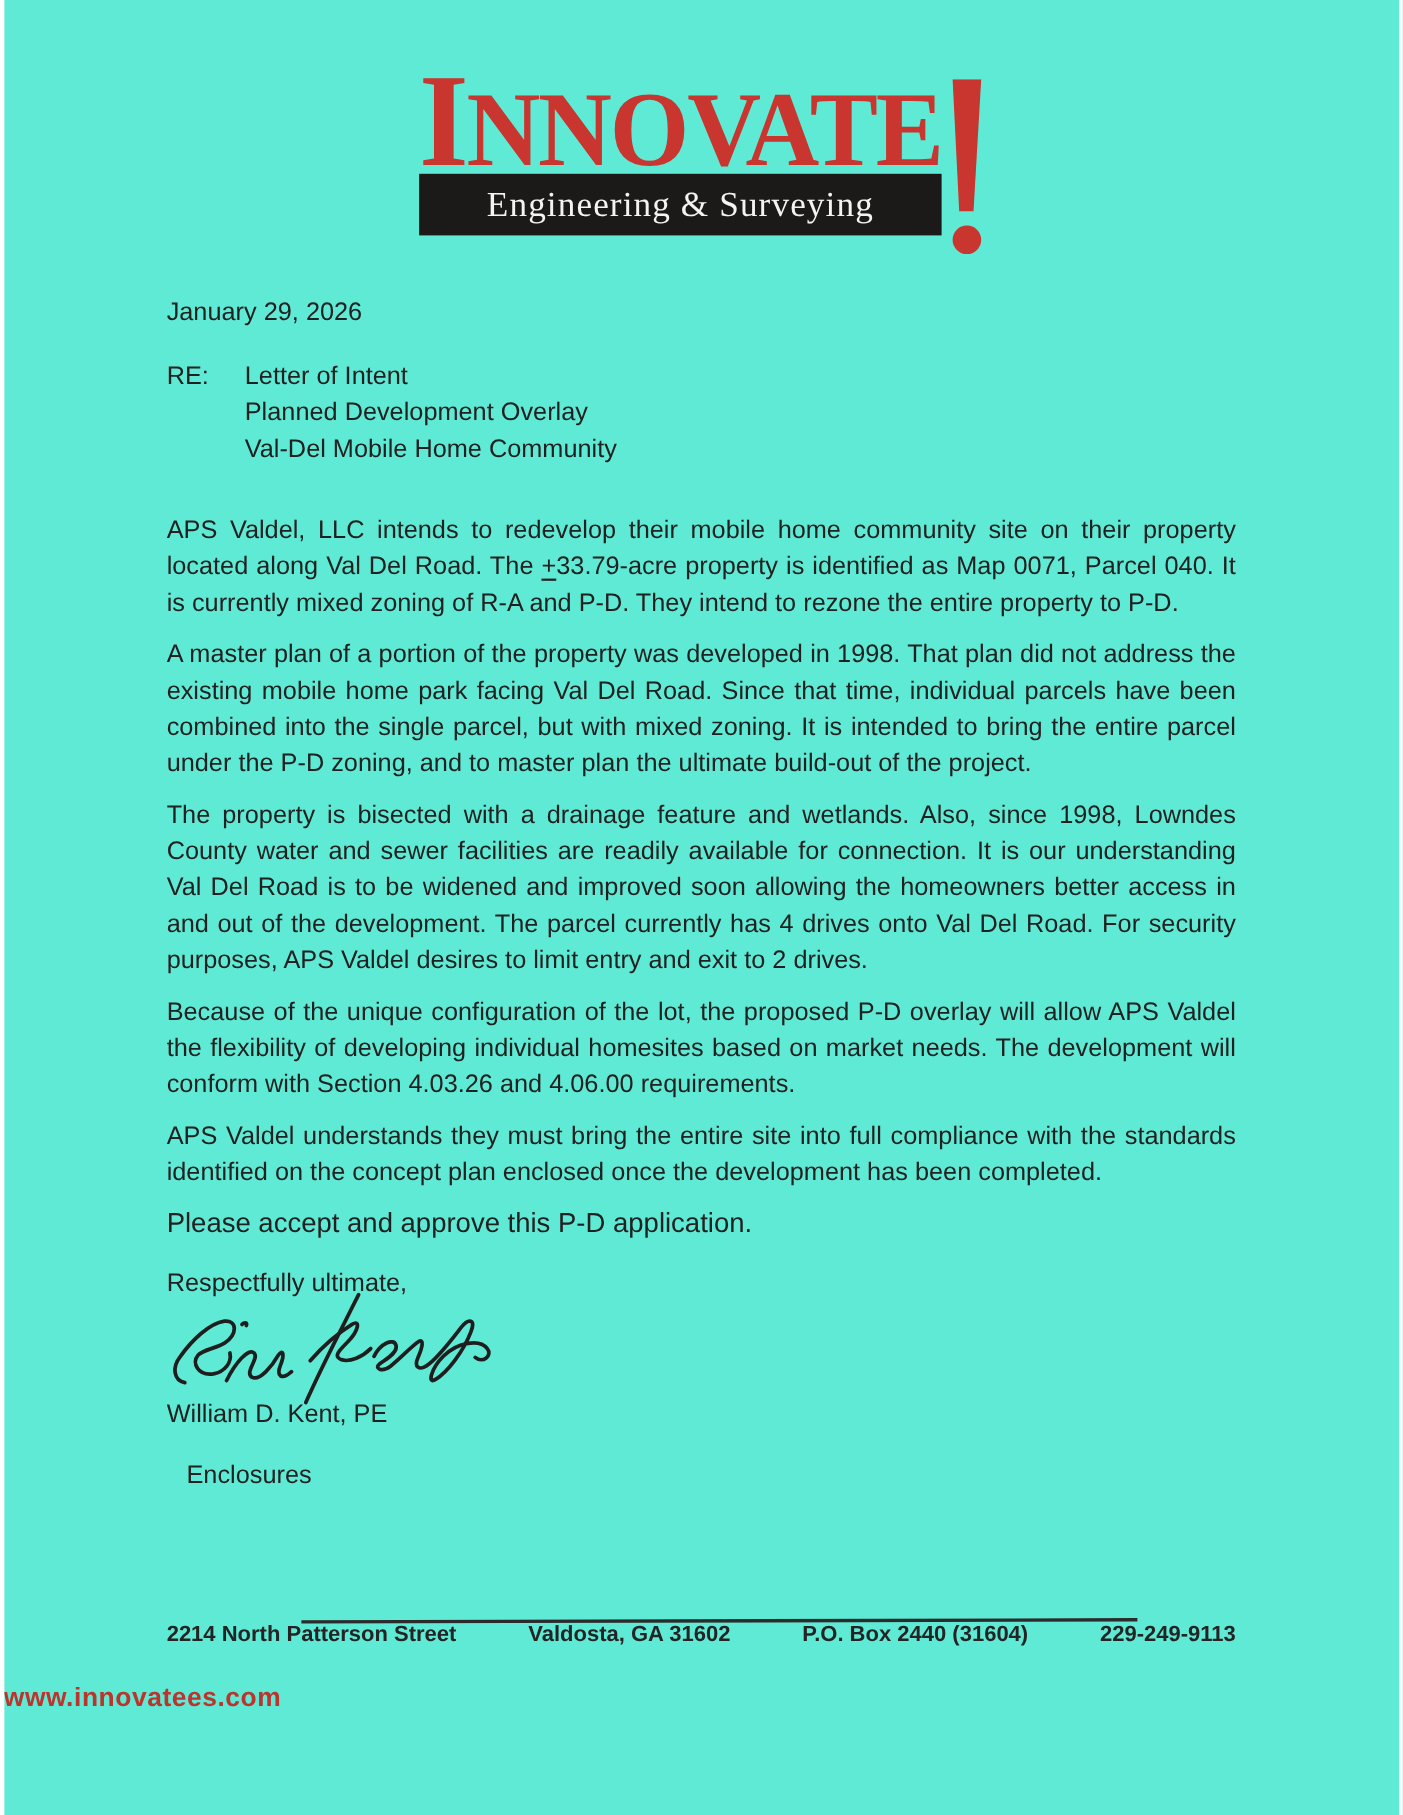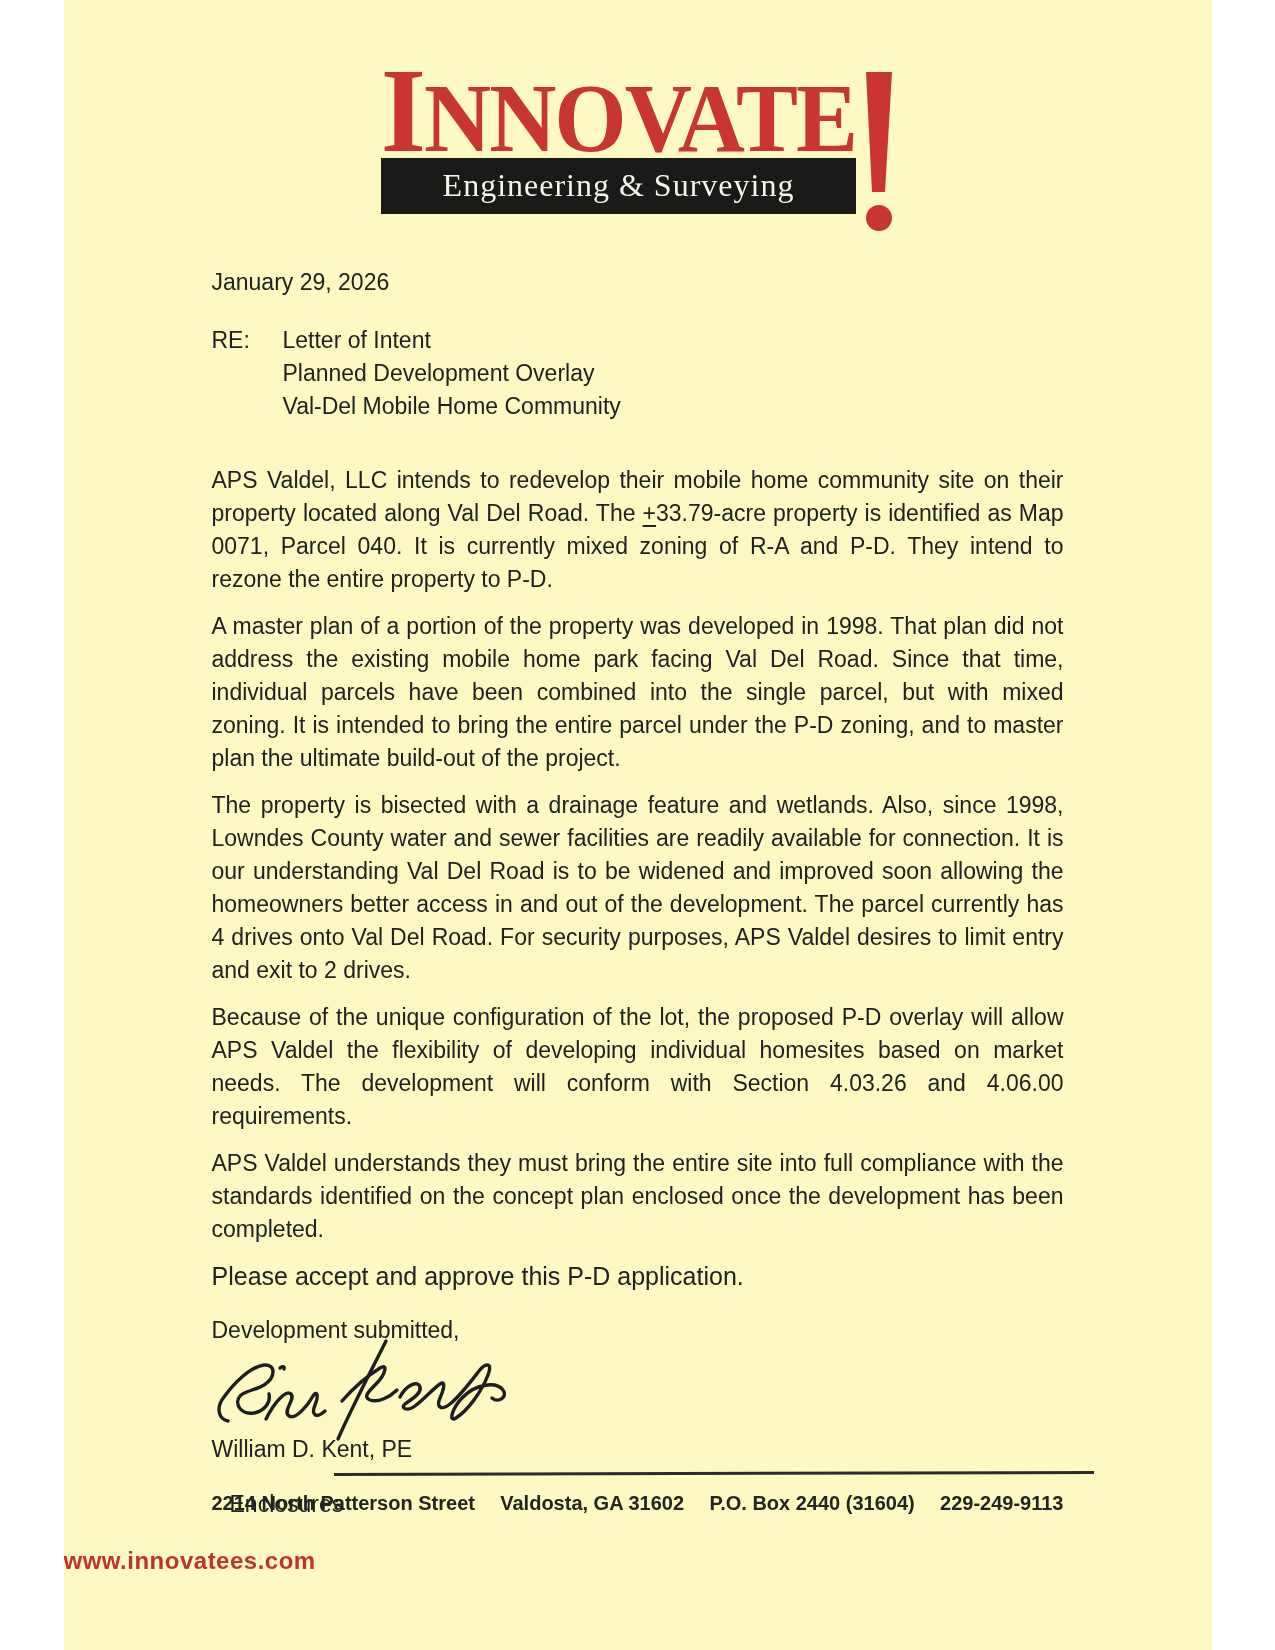--- a/index.html
+++ b/index.html
@@ -1,21 +1,21 @@
 <!DOCTYPE html>
 <html><head>
 <meta charset="utf-8">
 <style>
   html, body { margin: 0; padding: 0; background: #ffffff; }
   .page {
     position: relative;
-    width: 1148px;
+    width: 1268px;
     height: 1650px;
     margin: 0 auto;
-    background: #fef9c3;
+    background: #5eead4;
     font-family: "Liberation Sans", sans-serif;
     color: #212121;
     box-sizing: border-box;
     padding: 68px 148px 0 148px;
     overflow: hidden;
   }
 
   
   .logo-wrap {
     display: flex;
@@ -78,21 +78,20 @@
     width: 760px;
     margin-left: 270px;
     background: #2b2b2b;
     transform: rotate(-0.15deg);
   }
   .footer-row {
     display: flex;
     justify-content: space-between;
     align-items: flex-start;
     padding: 0 148px;
-    margin-top: 17px;
     font-size: 20px;
     font-weight: bold;
     color: #242424;
     white-space: nowrap;
   }
   .website-line {
     text-align: left;
     margin-top: 32px;
     font-size: 24px;
     font-weight: bold;
@@ -136,21 +135,21 @@
 
     <p class="body-p"><span>APS Valdel, LLC intends to redevelop their mobile home community site on their property located along Val Del Road.  The </span><span class="uplus">+</span><span>33.79-acre property is identified as Map 0071, Parcel 040.  It is currently mixed zoning of R-A and P-D.  They intend to rezone the entire property to P-D.</span></p>
 
     <p class="body-p">A master plan of a portion of the property was developed in 1998.  That plan did not address the existing mobile home park facing Val Del Road.  Since that time, individual parcels have been combined into the single parcel, but with mixed zoning.  It is intended to bring the entire parcel under the P-D zoning, and to master plan the ultimate build-out of the project.</p>
     <p class="body-p">The property is bisected with a drainage feature and wetlands.  Also, since 1998, Lowndes County water and sewer facilities are readily available for connection.  It is our understanding Val Del Road is to be widened and improved soon allowing the homeowners better access in and out of the development.  The parcel currently has 4 drives onto Val Del Road.  For security purposes, APS Valdel desires to limit entry and exit to 2 drives.</p>
     <p class="body-p">Because of the unique configuration of the lot, the proposed P-D overlay will allow APS Valdel the flexibility of developing individual homesites based on market needs.  The development will conform with Section 4.03.26 and 4.06.00 requirements.</p>
     <p class="body-p">APS Valdel understands they must bring the entire site into full compliance with the standards identified on the concept plan enclosed once the development has been completed.</p>
 
     <p class="request-line">Please accept and approve this P-D application.</p>
 
-    <p class="closing-line">Development submitted,</p>
+    <p class="closing-line">Respectfully ultimate,</p>
 
     <div class="signature-block">
       <svg width="330" height="118" viewBox="0 0 330 118" aria-hidden="true">
         <g fill="none" stroke="#1e1e1e" stroke-width="3.4" stroke-linecap="round" stroke-linejoin="round">
 
           <path d="M14,86 C4,84 2,72 10,62 C20,48 36,32 50,30 C62,29 62,42 50,50 C42,55 30,56 26,61 C20,68 26,80 40,78 C50,76 57,68 55,59"></path>
 
           <path d="M66,33 C68,31 71,31 70,34"></path>
 
           <path d="M52,84 C60,68 72,54 77,59 C82,64 68,76 75,81 C82,85 94,70 99,61 C103,55 105,60 101,70 C97,80 102,84 111,76"></path>

